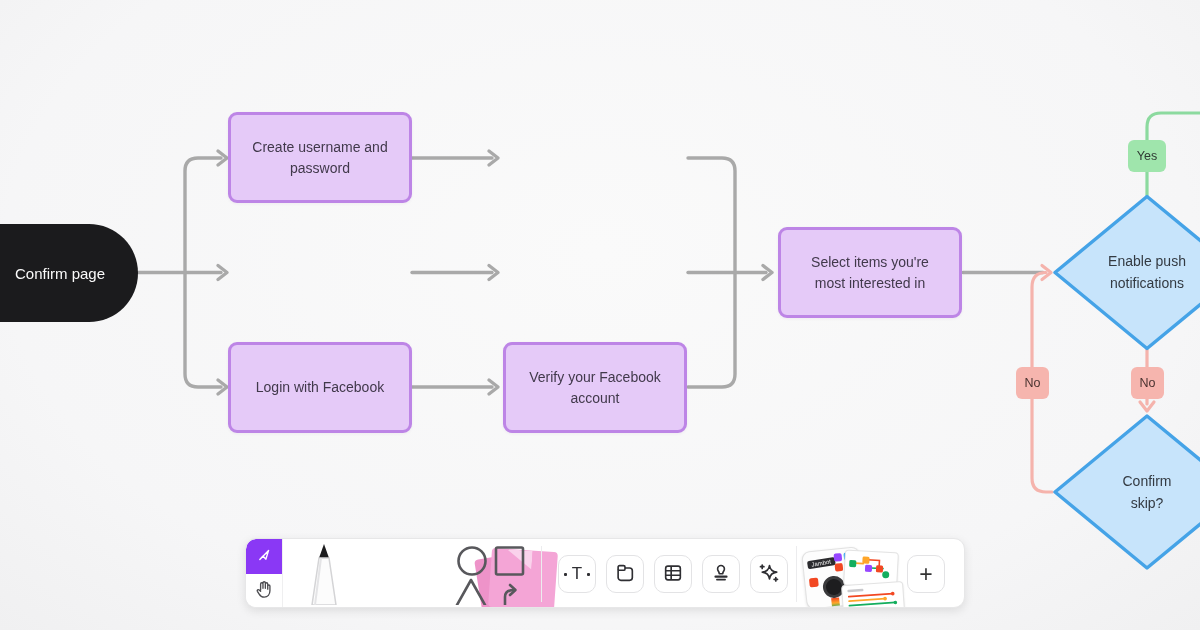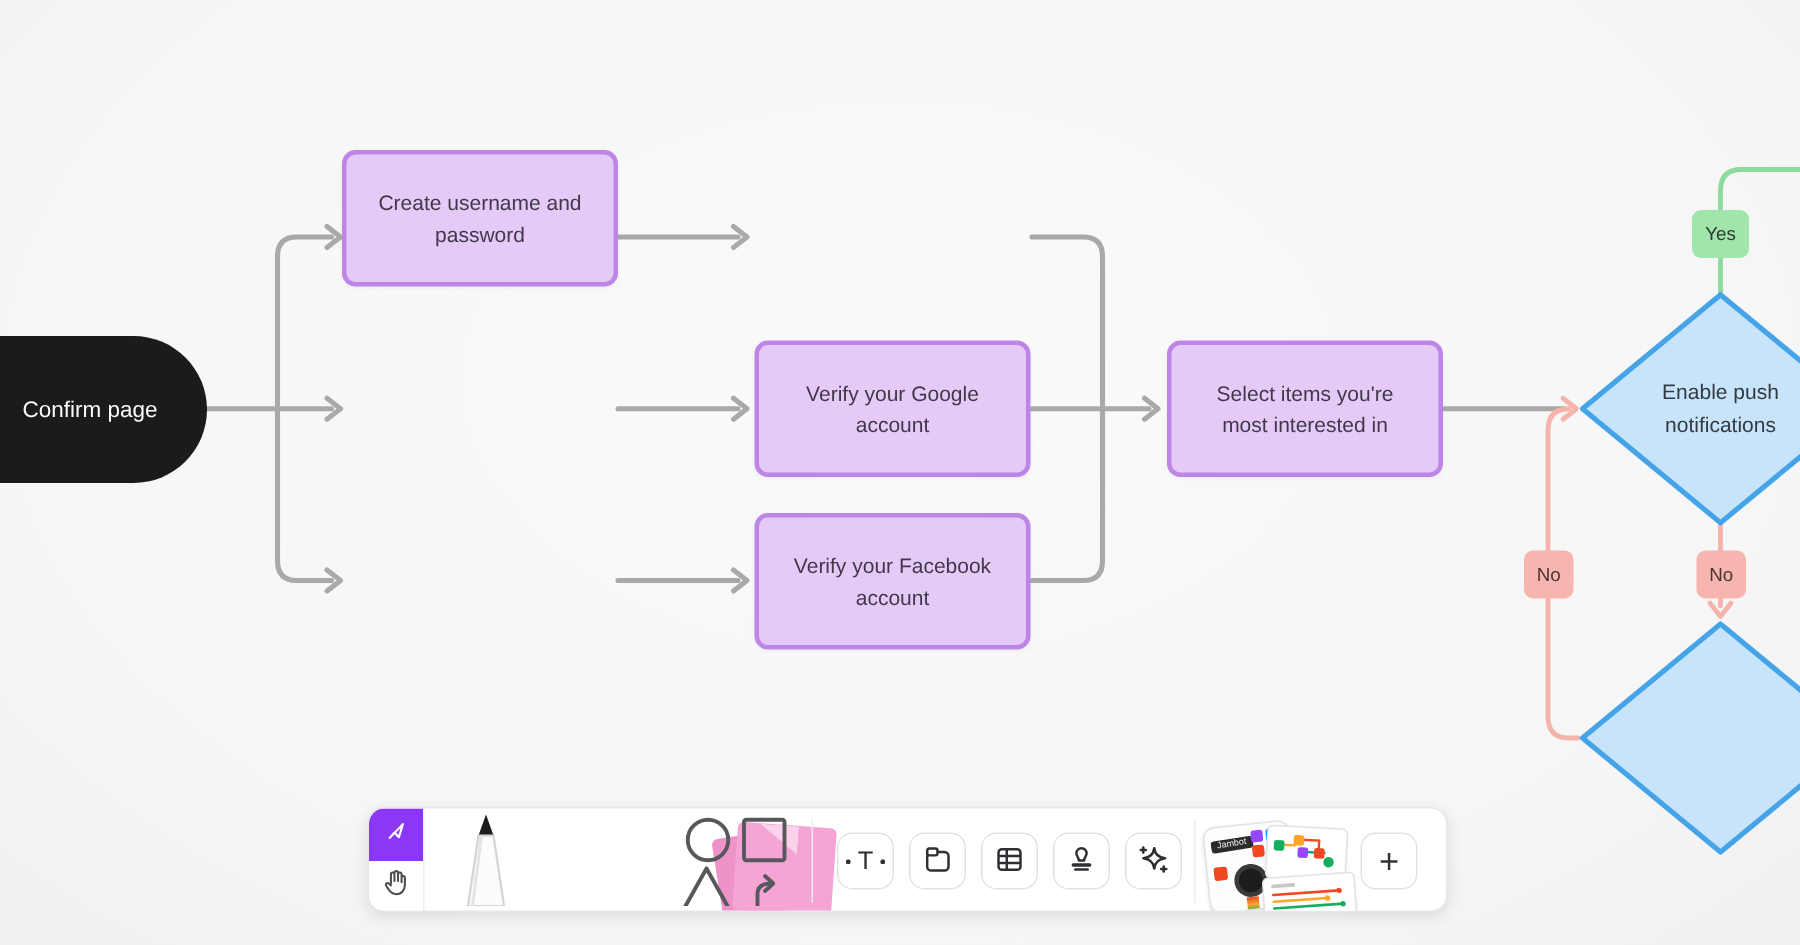--- a/index.html
+++ b/index.html
@@ -116,34 +116,35 @@
     </g>
 
     <path d="M1055 272.5 L1147 196.5 L1239 272.5 L1147 348.5 Z" fill="#c7e4fb" stroke="#45a3e7" stroke-width="3.4" stroke-linejoin="round"></path>
     <path d="M1055 492 L1147 416 L1239 492 L1147 568 Z" fill="#c7e4fb" stroke="#45a3e7" stroke-width="3.4" stroke-linejoin="round"></path>
   </svg>
 
   <div class="node-landing">
     <span>Confirm page</span>
   </div>
 
-  <div class="pbox" style="left:228px;top:100px">
+  <div class="pbox" style="left:228px;top:112px">
     <span>Create username and password</span>
   </div>
-  <div class="pbox" style="left:503px;top:227px">
-    <span>Verify your Google account</span>
+  <div class="pbox" style="left:228px;top:342px">
+    <span>Login with Facebook</span>
   </div>
   <div class="pbox" style="left:503px;top:342px">
     <span>Verify your Facebook account</span>
   </div>
   <div class="pbox" style="left:778px;top:227px">
     <span>Select items you're most interested in</span>
   </div>
 
   <div class="dlabel" style="left:1087px;top:250px;width:120px">Enable push notifications</div>
+  <div class="dlabel" style="left:1112px;top:470px;width:70px">Confirm skip?</div>
 
   <div class="edge-label yes">
     <span>Yes</span>
   </div>
   <div class="edge-label no" style="left:1016px;top:367px">
     <span>No</span>
   </div>
   <div class="edge-label no" style="left:1131px;top:367px">
     <span>No</span>
   </div>

